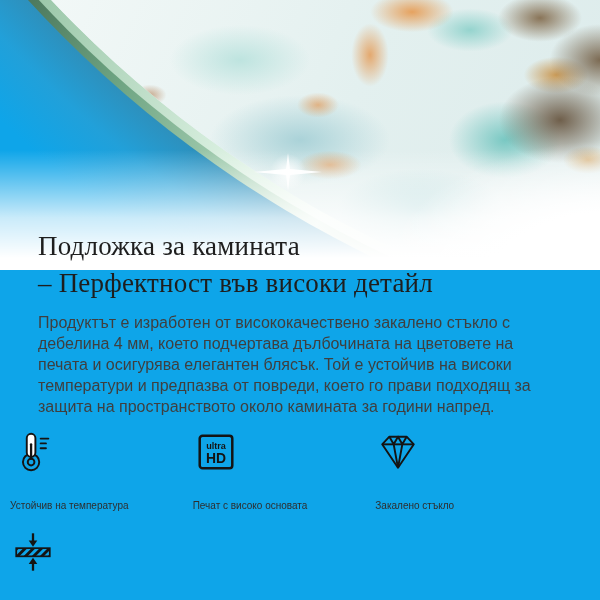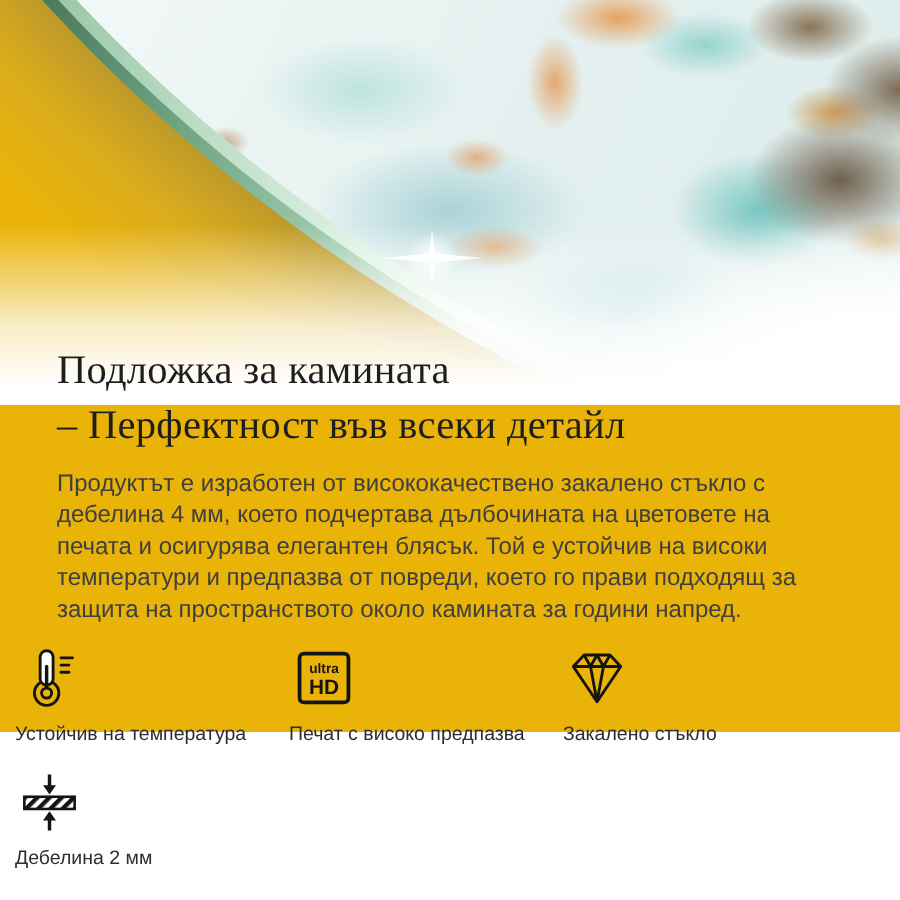--- a/index.html
+++ b/index.html
@@ -2,21 +2,21 @@
 <html><head>
 <meta charset="utf-8">
 <style>
   html, body {
     width: 600px; height: 600px;
     margin: 0; padding: 0;
     overflow: hidden;
     background: #ffffff;
     font-family: "Liberation Sans", "DejaVu Sans", sans-serif;
   }
-  .stage { position: relative; width: 600px; height: 488px; background: #eab308; }
+  .stage { position: relative; width: 600px; height: 600px; background: #0ea5e9; }
 
   
   .hero { position: absolute; top: 0; left: 0; width: 600px; height: 270px; overflow: hidden; }
   .hero > div { position: absolute; inset: 0; }
 
   .glass-shadow {
     background: radial-gradient(circle at 870px -784px,
       rgba(0,0,0,0) 1128px,
       rgba(105,105,105,0.34) 1152px,
       rgba(135,135,135,0.16) 1196px,
@@ -82,22 +82,22 @@
   .features {
     margin: 12px 0 0 -28px;
     width: 548px;
     display: grid;
     grid-template-columns: repeat(3, 1fr);
     row-gap: 16px;
   }
   .feature { display: flex; flex-direction: column; align-items: flex-start; text-align: center; }
   .icon-wrap { height: 46px; display: flex; align-items: center; justify-content: center; }
   .feature-label {
-    margin-top: 7px;
-    font-size: 13px;
+    margin-top: 24px;
+    font-size: 10px;
     line-height: 14px;
     color: #2e2e2e;
   }
   .ico { display: block; }
 </style>
 </head>
 <body>
 
 <div class="stage">
 
@@ -117,21 +117,21 @@
       <path d="M2 23 L36 19.8 L70 23 L36 26.2 Z" fill="#ffffff" opacity="0.95"></path>
       <path d="M36 4 L33.6 23 L36 42 L38.4 23 Z" fill="#ffffff" opacity="0.9"></path>
     </svg>
     <div class="white-fade"></div>
   </div>
 
   <div class="content">
 
     <h1>
       <span>Подложка за камината</span><br>
-      <span>– Перфектност във всеки детайл</span>
+      <span>– Перфектност във високи детайл</span>
     </h1>
 
     <p class="lead">Продуктът е изработен от висококачествено закалено стъкло с дебелина 4 мм, което подчертава дълбочината на цветовете на печата и осигурява елегантен блясък. Той е устойчив на високи температури и предпазва от повреди, което го прави подходящ за защита на пространството около камината за години напред.</p>
 
     <div class="features">
 
       <div class="feature">
         <div class="icon-wrap">
           <svg class="ico" width="46" height="46" viewBox="0 0 48 48" fill="none" stroke="#141414" stroke-width="2" stroke-linecap="round">
             <circle cx="22" cy="34.5" r="8.5"></circle>
@@ -147,21 +147,21 @@
       </div>
 
       <div class="feature">
         <div class="icon-wrap">
           <svg class="ico" width="46" height="46" viewBox="0 0 48 48" fill="none">
             <rect x="7" y="7" width="34" height="34" rx="3" stroke="#141414" stroke-width="2.6"></rect>
             <text x="24" y="20.5" text-anchor="middle" fill="#141414" font-family="Liberation Sans, sans-serif" font-size="9.5" font-weight="600">ultra</text>
             <text x="24" y="35" text-anchor="middle" fill="#141414" font-family="Liberation Sans, sans-serif" font-size="14.5" font-weight="800">HD</text>
           </svg>
         </div>
-        <div class="feature-label">Печат с високо предпазва</div>
+        <div class="feature-label">Печат с високо основата</div>
       </div>
 
 
       <div class="feature">
         <div class="icon-wrap">
           <svg class="ico" width="46" height="46" viewBox="0 0 48 48" fill="none" stroke="#141414" stroke-width="2" stroke-linejoin="round">
             <path d="M15 8 L33 8 L40.5 16 L24 40.5 L7.5 16 Z"></path>
             <path d="M7.5 16 H40.5"></path>
             <path d="M15 8 L19.5 16 L24 8 L28.5 16 L33 8"></path>
             <path d="M19.5 16 L24 40.5 M28.5 16 L24 40.5"></path>

